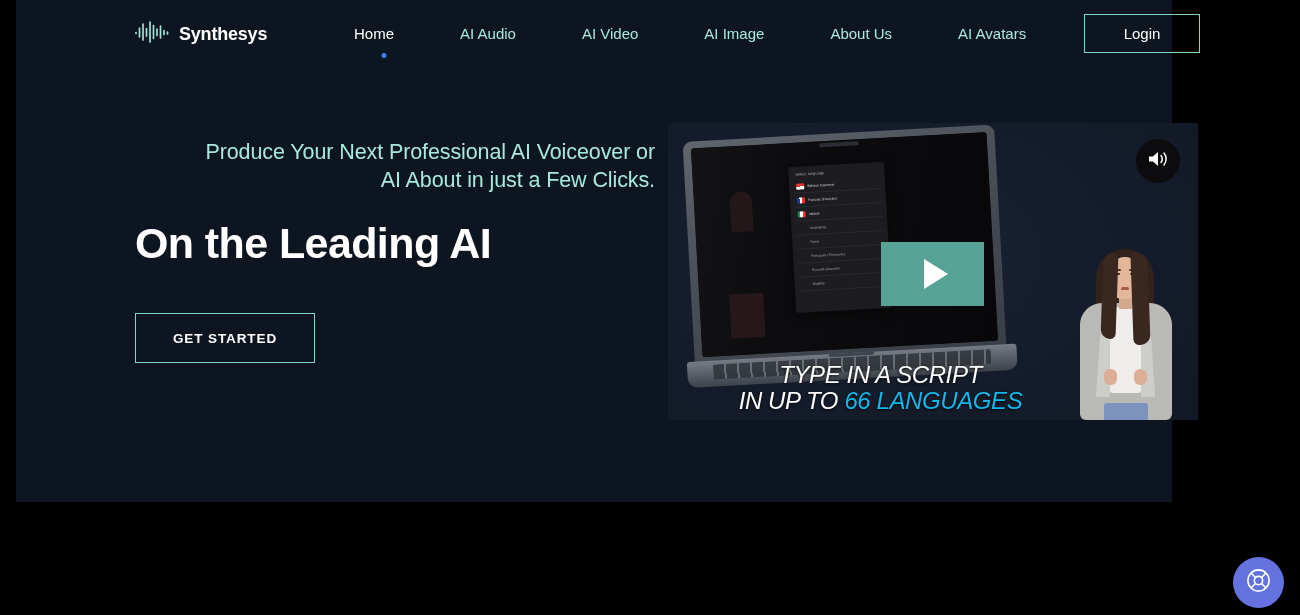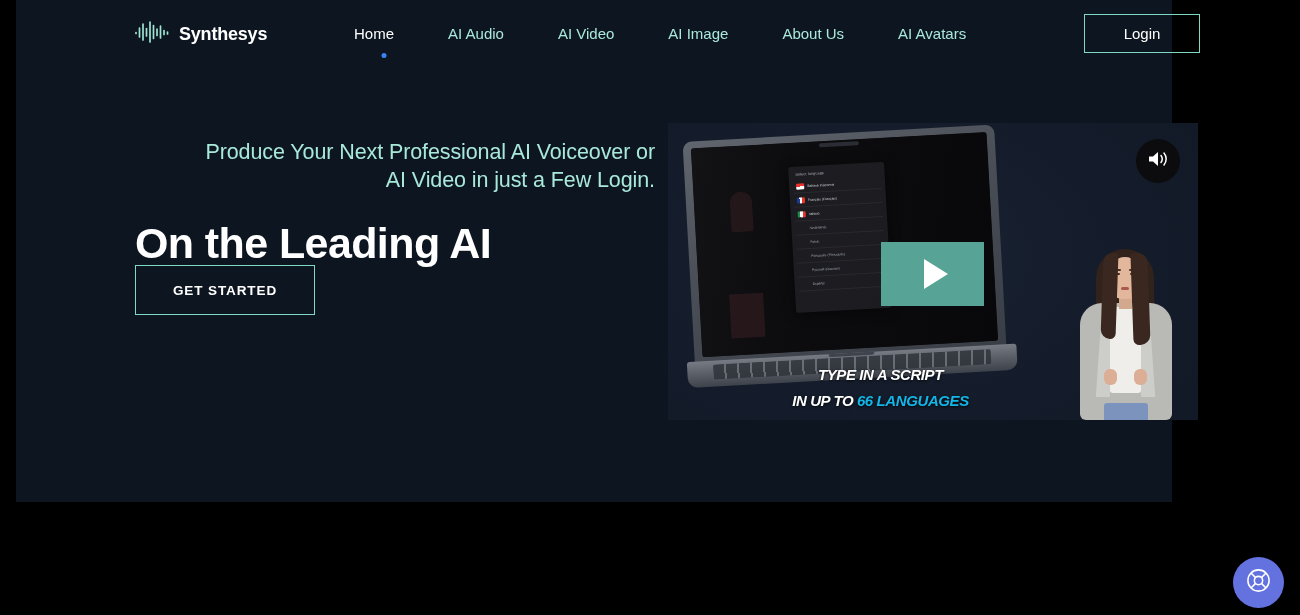--- a/index.html
+++ b/index.html
@@ -57,21 +57,21 @@
     letter-spacing: -0.2px;
     line-height: 1;
   }
 
   .nav-links {
     position: absolute;
     left: 330px;
     top: 20px;
     display: flex;
     align-items: flex-start;
-    gap: 0px;
+    gap: 12px;
   }
 
   .nav-item {
     position: relative;
     padding: 0 27px;
     font-size: 15px;
     color: #a9e9da;
     line-height: 28px;
     white-space: nowrap;
     cursor: pointer;
@@ -127,20 +127,21 @@
   .hero-title {
     margin-top: 28px;
     color: #ffffff;
     font-size: 43px;
     font-weight: bold;
     line-height: 43px;
     letter-spacing: -0.6px;
   }
 
   .cta-button {
+    margin-top: 48px;
     width: 180px;
     height: 50px;
     border: 1.6px solid #7fd8c2;
     background: transparent;
     color: #ffffff;
     font-size: 13.5px;
     font-weight: bold;
     letter-spacing: 0.9px;
     font-family: "Liberation Sans", sans-serif;
     display: flex;
@@ -431,22 +432,22 @@
     position: absolute;
     left: 0;
     right: 0;
     bottom: 6px;
     text-align: center;
     line-height: 26px;
     pointer-events: none;
     padding-right: 105px;
   }
   .caption-line {
-    font-size: 15px;
-    font-weight: bold;
+    font-size: 24px;
+    font-weight: normal;
     font-style: italic;
     letter-spacing: -0.4px;
     color: #ffffff;
     text-shadow: 0 1px 3px rgba(0,0,0,.85);
     font-family: "Liberation Sans", sans-serif;
   }
   .caption-accent { color: #12b6e8; }
 
   
   .support-widget {
@@ -513,21 +514,21 @@
           <span>AI Avatars</span>
         </div>
       </div>
 
       <div class="login-button">Login</div>
     </div>
 
     <div class="hero-copy">
       <div class="hero-subtitle">
         <div>Produce Your Next Professional AI Voiceover or</div>
-        <div>AI Video in just a Few Login.</div>
+        <div>AI About in just a Few Clicks.</div>
       </div>
       <div class="hero-title">
         <div>On the Leading AI</div>
       </div>
       <div class="cta-button">GET STARTED</div>
     </div>
 
     <div class="video-panel">
       <div class="video-scene">
 

